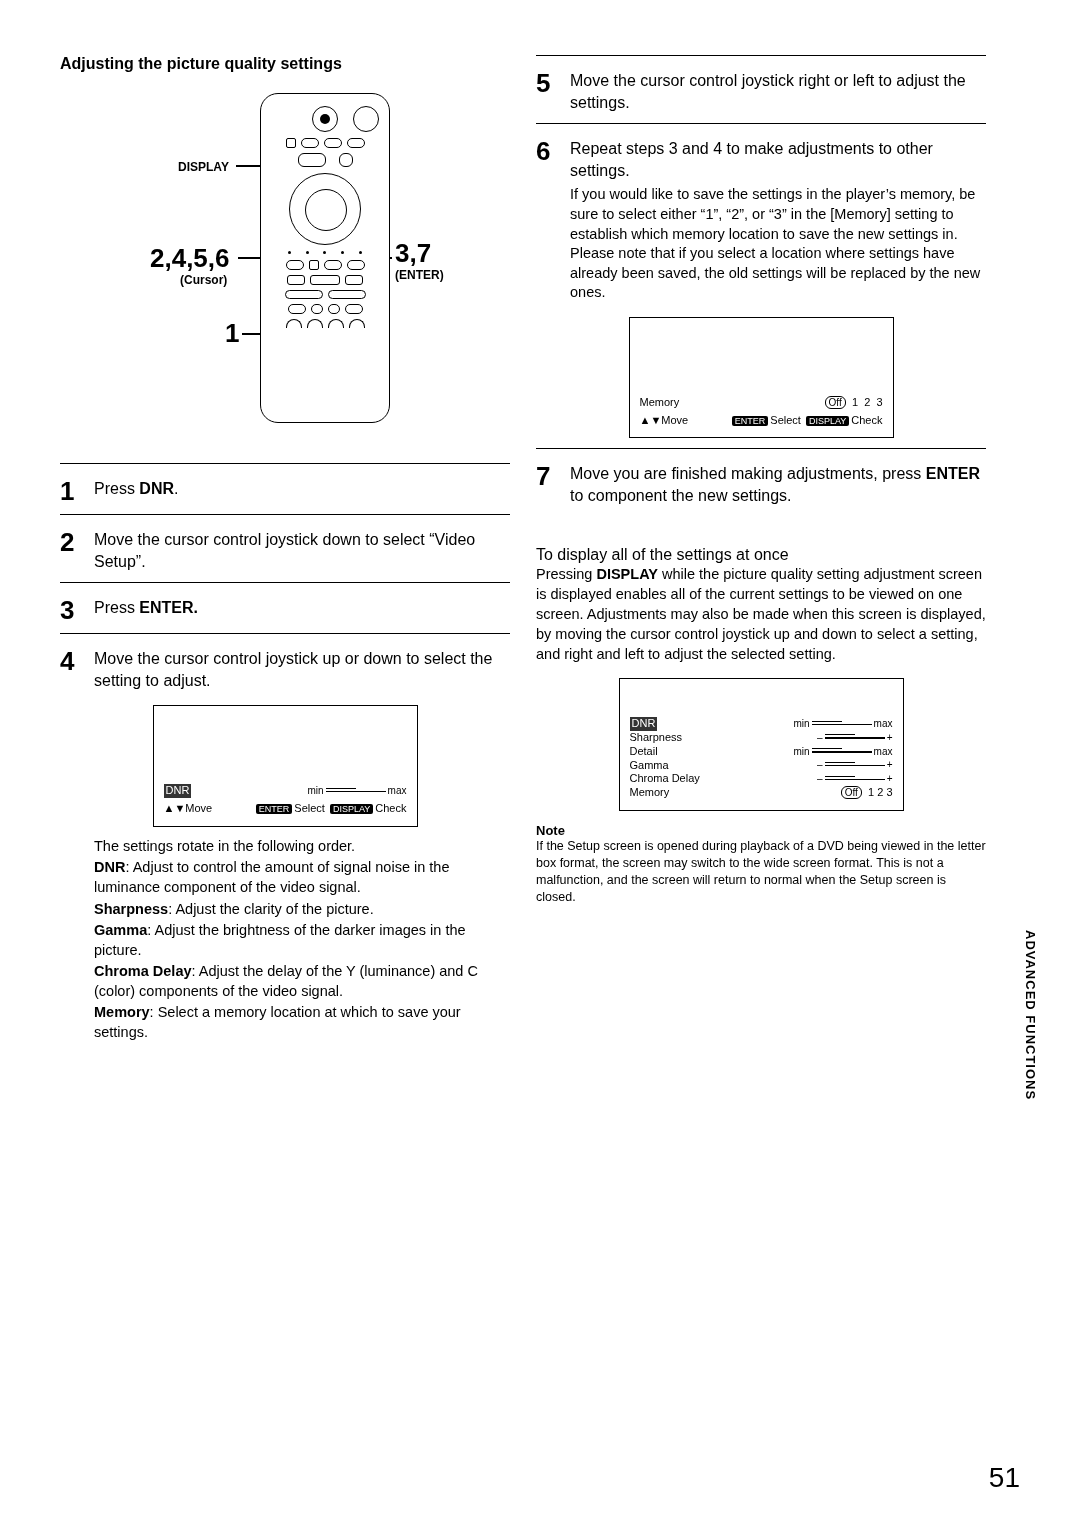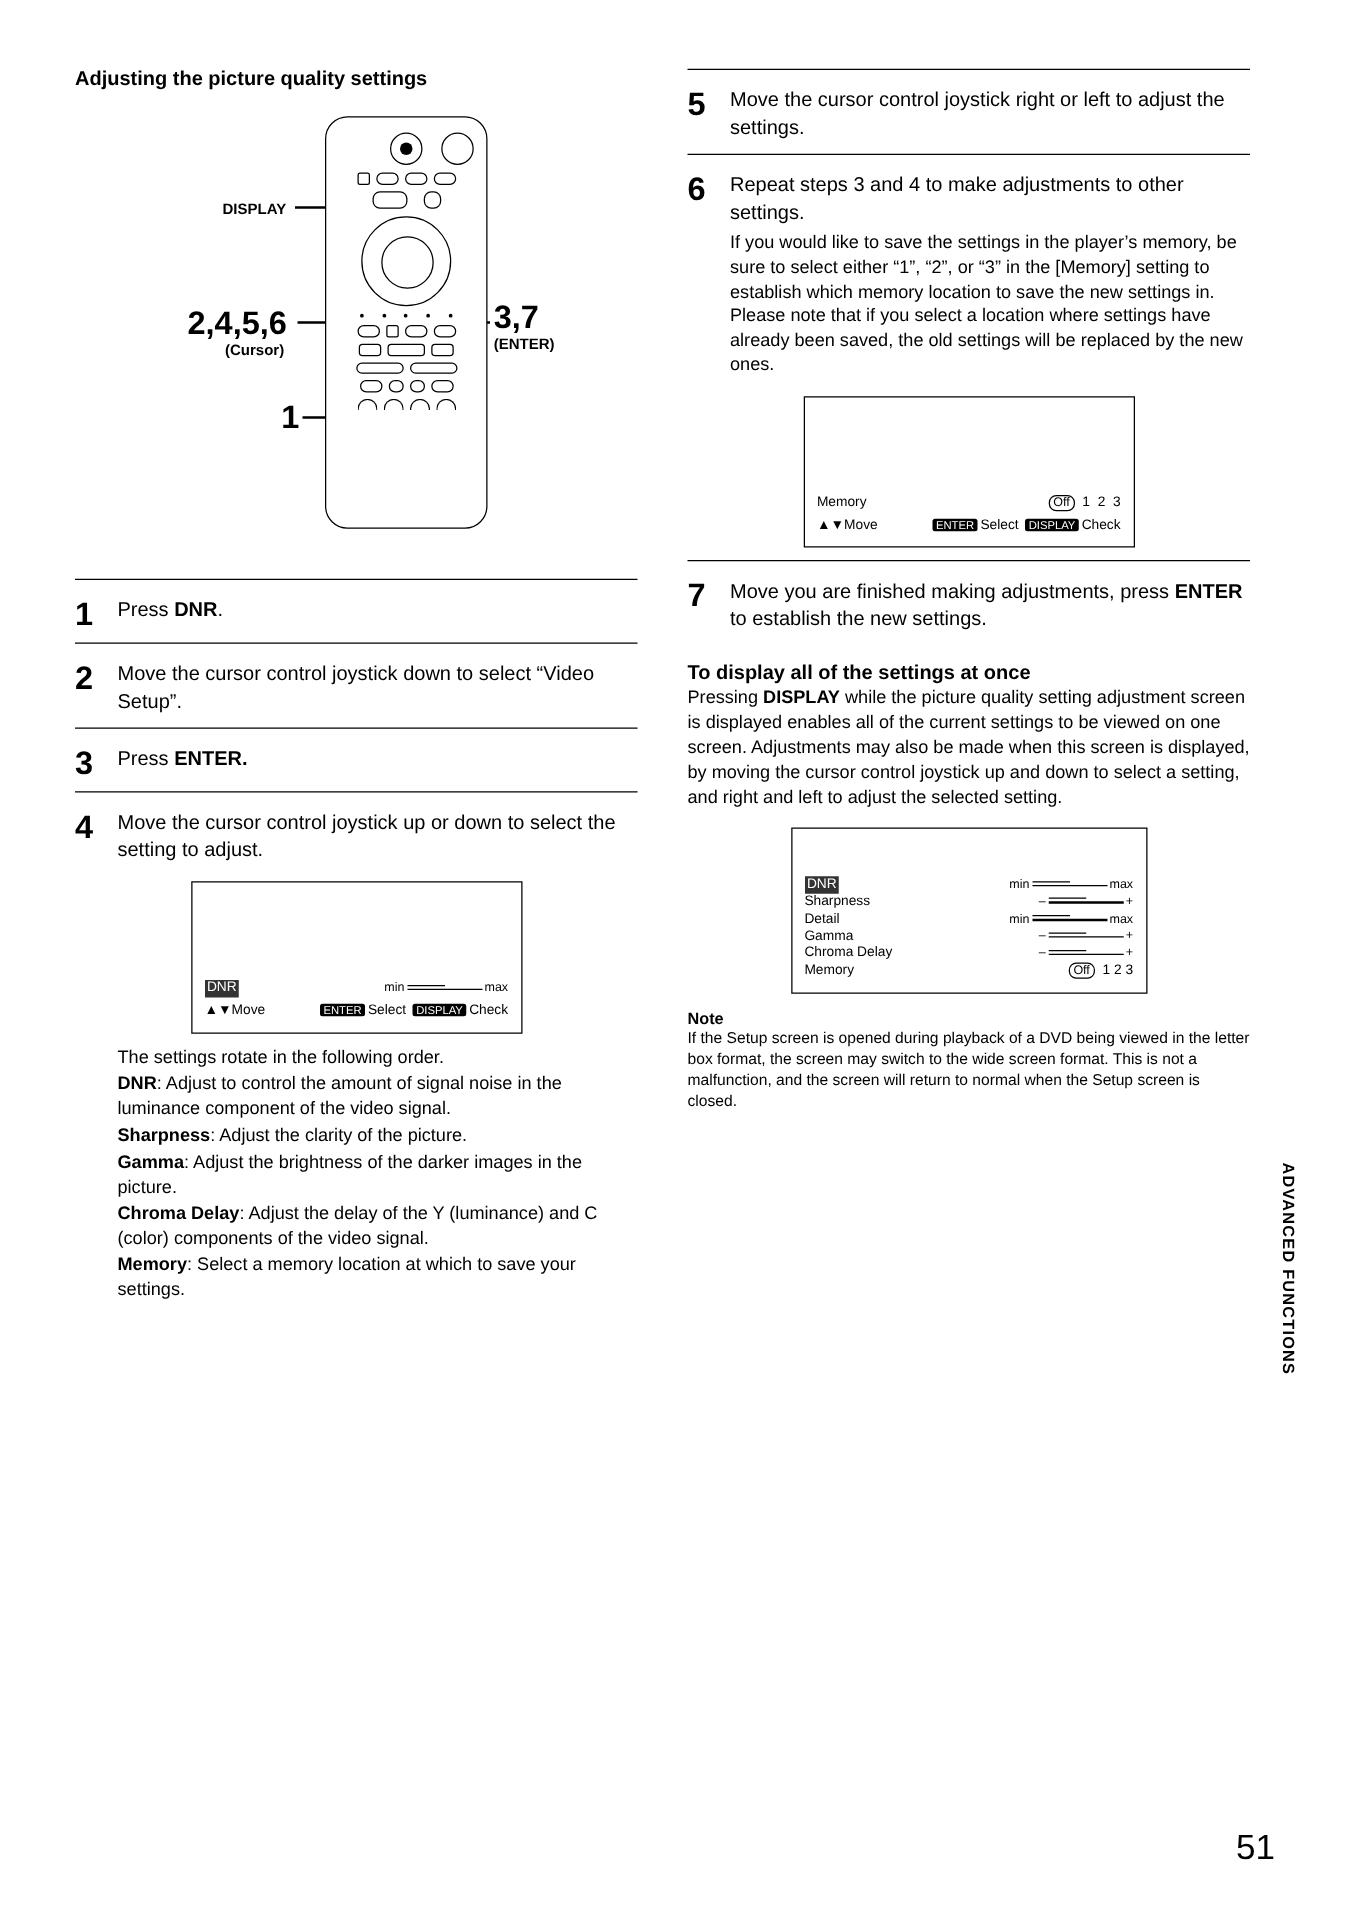--- a/index.html
+++ b/index.html
@@ -5,21 +5,21 @@
   * { margin: 0; padding: 0; box-sizing: border-box; }
   body {
     width: 1080px;
     height: 1534px;
     background: #fff;
     font-family: Arial, Helvetica, sans-serif;
     color: #000;
     position: relative;
     padding: 55px 60px 0 60px;
   }
-  .columns { display: flex; gap: 40px; }
+  .columns { display: flex; gap: 26px; }
   .col { width: 450px; }
   .section-title { font-size: 16px; font-weight: bold; margin-bottom: 20px; }
   .remote-area {
     position: relative;
     height: 360px;
     margin-top: 10px;
   }
   .remote-body {
     position: absolute;
     left: 200px;
@@ -67,21 +67,21 @@
   }
   .osdbox .space { height: 70px; }
   .osdline { display: flex; justify-content: space-between; align-items: center; }
   .osdlabel { display: inline-block; }
   .osdlabel.hl { background: #333; color: #fff; padding: 0 2px; }
   .pillk { background: #000; color: #fff; font-size: 9px; padding: 0 3px; border-radius: 2px; margin: 0 2px; }
   .scale { display:inline-flex; align-items:center; gap:2px; font-size:10px;padding-left:46px; }
   .scale .bar { display:inline-block; width:60px; height:1.5px; background:#000; position:relative; }
   .scale .bar::before { content:""; position:absolute; left:0; top:-3px; width:30px; border-top:1.5px solid #000; height:7px; }
   .settings-desc { font-size: 14.5px; line-height: 1.35; margin: 2px 0 2px 34px; }
-  .subheading { font-size: 16px; font-weight: bold; margin-top: 24px; }
+  .subheading { font-size: 16px; font-weight: normal; margin-top: 40px; }
   .bodytext { font-size: 14.5px; line-height: 1.38; }
   .note-title { font-size: 13px; font-weight: bold; margin-top: 12px; }
   .note-text { font-size: 12.5px; line-height: 1.35; }
   .side-tab {
     position: absolute; right: 42px; top: 930px;
     writing-mode: vertical-rl; font-size: 13px; font-weight: bold; letter-spacing: 1px;
   }
   .pagenum { position: absolute; right: 60px; bottom: 40px; font-size: 28px; font-weight: normal; }
   .updown { font-size: 11px; }
   .memopts { font-size: 11px; }
@@ -260,21 +260,21 @@
           <span class="pillk">ENTER</span><span>Select</span>
           <span class="pillk">DISPLAY</span><span>Check</span>
         </span>
       </div>
     </div>
 
     <hr class="rule">
     <div class="step-row">
       <div class="step-num">7</div>
       <div class="step-body">
-        <span>Move you are finished making adjustments, press </span><span class="pb">ENTER</span><span> to establish the new settings.</span>
+        <span>Move you are finished making adjustments, press </span><span class="pb">ENTER</span><span> to component the new settings.</span>
       </div>
     </div>
 
     <div class="subheading">To display all of the settings at once</div>
     <div class="bodytext">
       <span>Pressing </span><span class="pb">DISPLAY</span><span> while the picture quality setting adjustment screen is displayed enables all of the current settings to be viewed on one screen. Adjustments may also be made when this screen is displayed, by moving the cursor control joystick up and down to select a setting, and right and left to adjust the selected setting.</span>
     </div>
 
     <div class="osdbox osdfull" style="width:285px;">
       <div style="height:30px;"></div>

